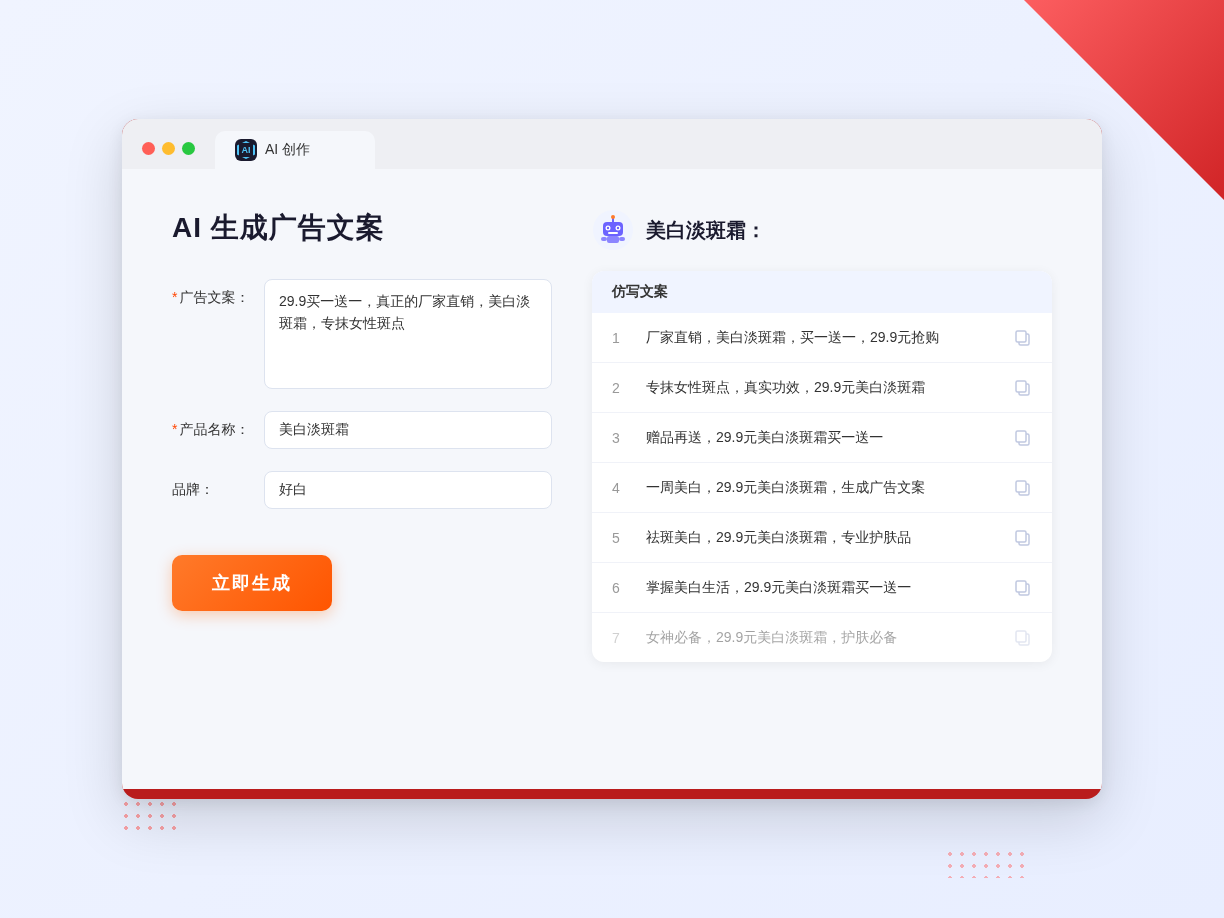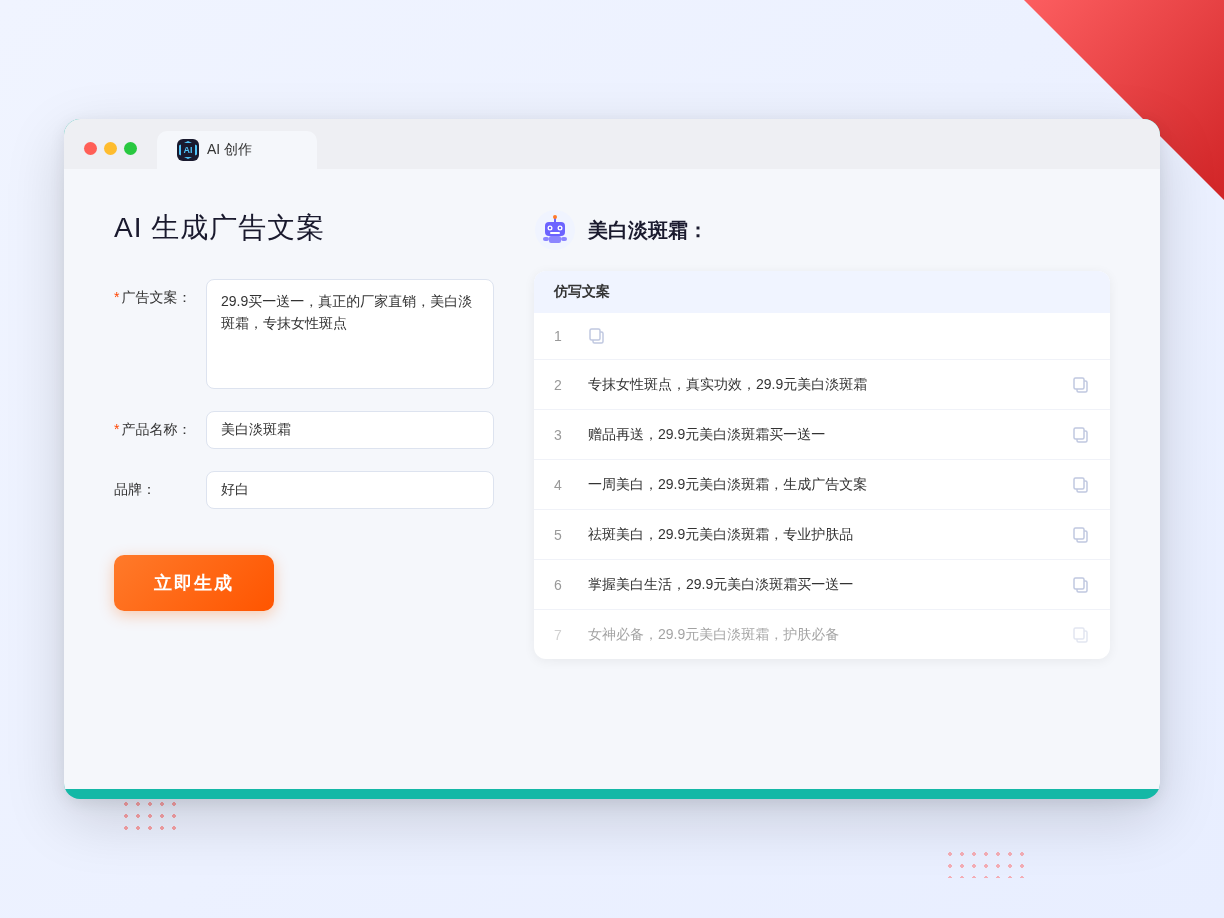--- a/index.html
+++ b/index.html
@@ -34,23 +34,23 @@
     .bg-deco-dots2 {
       position: absolute;
       bottom: 40px; right: 200px;
       width: 80px; height: 30px;
       background-image: radial-gradient(circle, #ff6b6b 2px, transparent 2px);
       background-size: 12px 12px;
       opacity: 0.5;
     }
     
     .browser-window {
-      width: 1096px;
+      width: 980px;
       min-height: 680px;
-      background: #14b8a6;
+      background: #b91c1c;
       border-radius: 16px;
       box-shadow: 0 20px 60px rgba(0,0,0,0.15), 0 4px 16px rgba(0,0,0,0.08);
       overflow: hidden;
       position: relative;
     }
     
     .browser-chrome {
       background: #eeeff3;
       padding: 12px 20px 0 20px;
       display: flex;
@@ -113,21 +113,21 @@
       display: flex;
       gap: 40px;
       min-height: 620px;
     }
     
     .left-panel {
       flex: 0 0 380px;
     }
     .page-title {
       font-size: 28px;
-      font-weight: 400;
+      font-weight: 700;
       color: #1a1a2e;
       margin-bottom: 32px;
       letter-spacing: 1px;
     }
     .form-group {
       display: flex;
       align-items: flex-start;
       margin-bottom: 22px;
     }
     .form-label {
@@ -328,20 +328,21 @@
         </div>
         <h2 class="result-title">美白淡斑霜：</h2>
       </div>
 
       <div class="result-table">
         <div class="result-table-header">仿写文案</div>
 
         <div id="result-rows-container">
             <div class="result-row">
               <span class="row-num">1</span>
+              <span class="row-text">厂家直销，美白淡斑霜，买一送一，29.9元抢购</span>
               <span class="copy-icon"><svg viewBox="0 0 18 18" fill="none" xmlns="http://www.w3.org/2000/svg">
       <rect x="5" y="5" width="10" height="11" rx="1.5" stroke="#c0c8e0" stroke-width="1.5"></rect>
       <rect x="2" y="2" width="10" height="11" rx="1.5" fill="white" stroke="#c0c8e0" stroke-width="1.5"></rect>
     </svg></span>
             </div>
             <div class="result-row">
               <span class="row-num">2</span>
               <span class="row-text">专抹女性斑点，真实功效，29.9元美白淡斑霜</span>
               <span class="copy-icon"><svg viewBox="0 0 18 18" fill="none" xmlns="http://www.w3.org/2000/svg">
       <rect x="5" y="5" width="10" height="11" rx="1.5" stroke="#c0c8e0" stroke-width="1.5"></rect>

